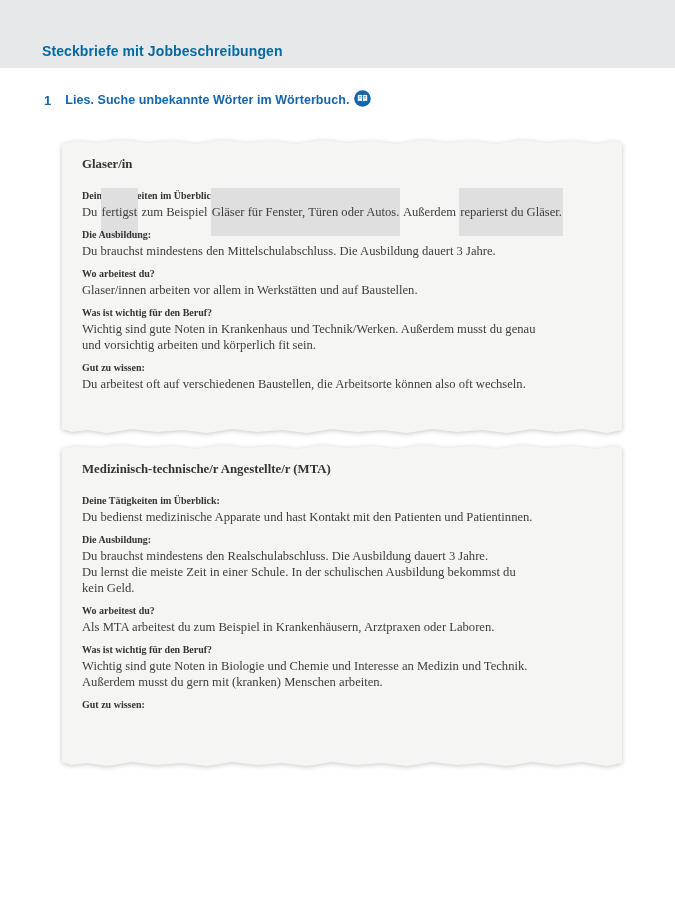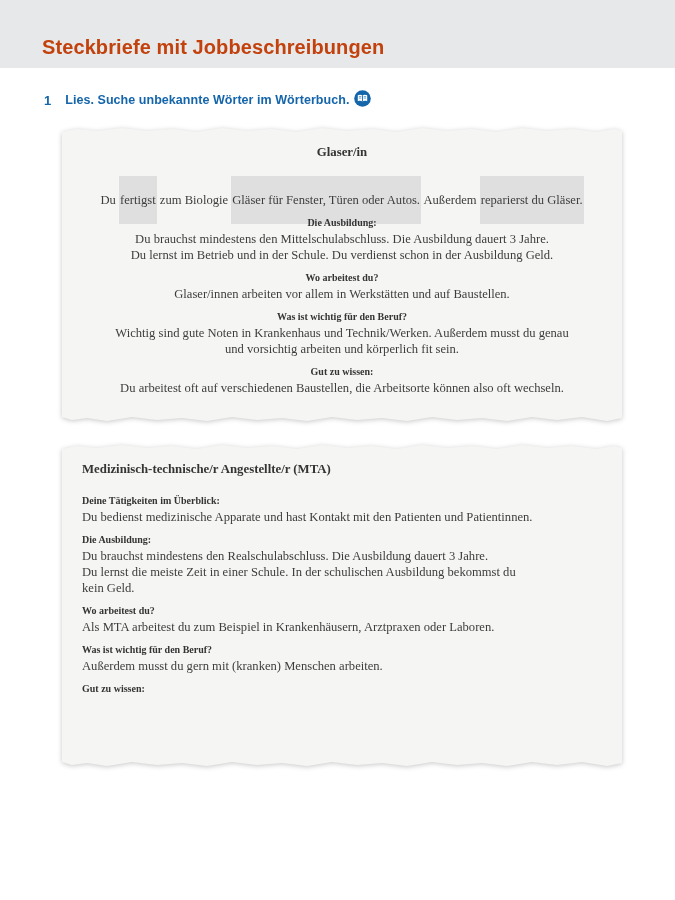--- a/index.html
+++ b/index.html
@@ -12,40 +12,40 @@
     overflow:hidden;
   }
   
   .page-header {
     position:absolute; top:0; left:0;
     width:675px; height:68px;
     background:#e7e8e9;
   }
   .page-title {
     position:absolute; left:42px; bottom:9px;
-    font-size:20px; font-weight:bold;
-    color:#c2410c;
+    font-size:14px; font-weight:bold;
+    color:#0369a1;
     letter-spacing:0.1px;
   }
   
   .task-row {
     position:absolute; top:90px; left:44px;
     display:flex; align-items:center;
     color:#1565ab;
     font-weight:bold; font-size:12.5px;
   }
   .task-number { margin-right:14px; font-size:13px; }
   .task-text { letter-spacing:0.05px; }
   .dict-icon { margin-left:5px; display:inline-block; vertical-align:middle; }
   
   .card-wrap {
     position:absolute; left:62px; width:560px;
     filter:drop-shadow(0 1.5px 2.5px rgba(0,0,0,0.22));
   }
-  .card-wrap.card-pos-0 { top:126px; height:297px;text-align:center; }
+  .card-wrap.card-pos-0 { top:138px; height:297px; }
   .card-wrap.card-pos-1 { top:443px; height:325px; }
   .card {
     width:100%; height:100%;
     background:#f5f5f3;
     padding:18px 20px 0 20px;
     font-family:"Liberation Serif", serif;
     font-size:12.6px;
     line-height:16px;
     color:#3d3d3d;
     clip-path:polygon(
@@ -98,26 +98,25 @@
     </svg>
   </span>
 </div>
 
 <main id="cards">
     <div class="card-wrap card-pos-0">
       <article class="card">
         <h2 class="job-title">Glaser/in</h2>
         <section class="job-section">
           <h3 class="section-heading">Deine Tätigkeiten im Überblick:</h3>
-          <p class="section-line"><span>Du </span><span class="hl">fertigst</span><span> zum Biologie </span><span class="hl">Gläser für Fenster, Türen oder Autos.</span><span> Außerdem </span><span class="hl">reparierst du Gläser.</span></p>
+          <p class="section-line"><span>Du </span><span class="hl">fertigst</span><span> zum Beispiel </span><span class="hl">Gläser für Fenster, Türen oder Autos.</span><span> Außerdem </span><span class="hl">reparierst du Gläser.</span></p>
         </section>
         <section class="job-section">
           <h3 class="section-heading">Die Ausbildung:</h3>
           <p class="section-line"><span>Du brauchst mindestens den Mittelschulabschluss. Die Ausbildung dauert 3 Jahre.</span></p>
-          <p class="section-line"><span>Du lernst im Betrieb und in der Schule. Du verdienst schon in der Ausbildung Geld.</span></p>
         </section>
         <section class="job-section">
           <h3 class="section-heading">Wo arbeitest du?</h3>
           <p class="section-line"><span>Glaser/innen arbeiten vor allem in Werkstätten und auf Baustellen.</span></p>
         </section>
         <section class="job-section">
           <h3 class="section-heading">Was ist wichtig für den Beruf?</h3>
           <p class="section-line"><span>Wichtig sind gute Noten in Krankenhaus und Technik/Werken. Außerdem musst du genau</span></p>
           <p class="section-line"><span>und vorsichtig arbeiten und körperlich fit sein.</span></p>
         </section>
@@ -139,20 +138,21 @@
           <p class="section-line"><span>Du brauchst mindestens den Realschulabschluss. Die Ausbildung dauert 3 Jahre.</span></p>
           <p class="section-line"><span>Du lernst die meiste Zeit in einer Schule. In der schulischen Ausbildung bekommst du</span></p>
           <p class="section-line"><span>kein Geld.</span></p>
         </section>
         <section class="job-section">
           <h3 class="section-heading">Wo arbeitest du?</h3>
           <p class="section-line"><span>Als MTA arbeitest du zum Beispiel in Krankenhäusern, Arztpraxen oder Laboren.</span></p>
         </section>
         <section class="job-section">
           <h3 class="section-heading">Was ist wichtig für den Beruf?</h3>
+          <p class="section-line"><span>Wichtig sind gute Noten in Biologie und Chemie und Interesse an Medizin und Technik.</span></p>
           <p class="section-line"><span>Außerdem musst du gern mit (kranken) Menschen arbeiten.</span></p>
         </section>
         <section class="job-section">
           <h3 class="section-heading">Gut zu wissen:</h3>
         </section>
       </article>
     </div>
   </main>
 
 </body></html>

